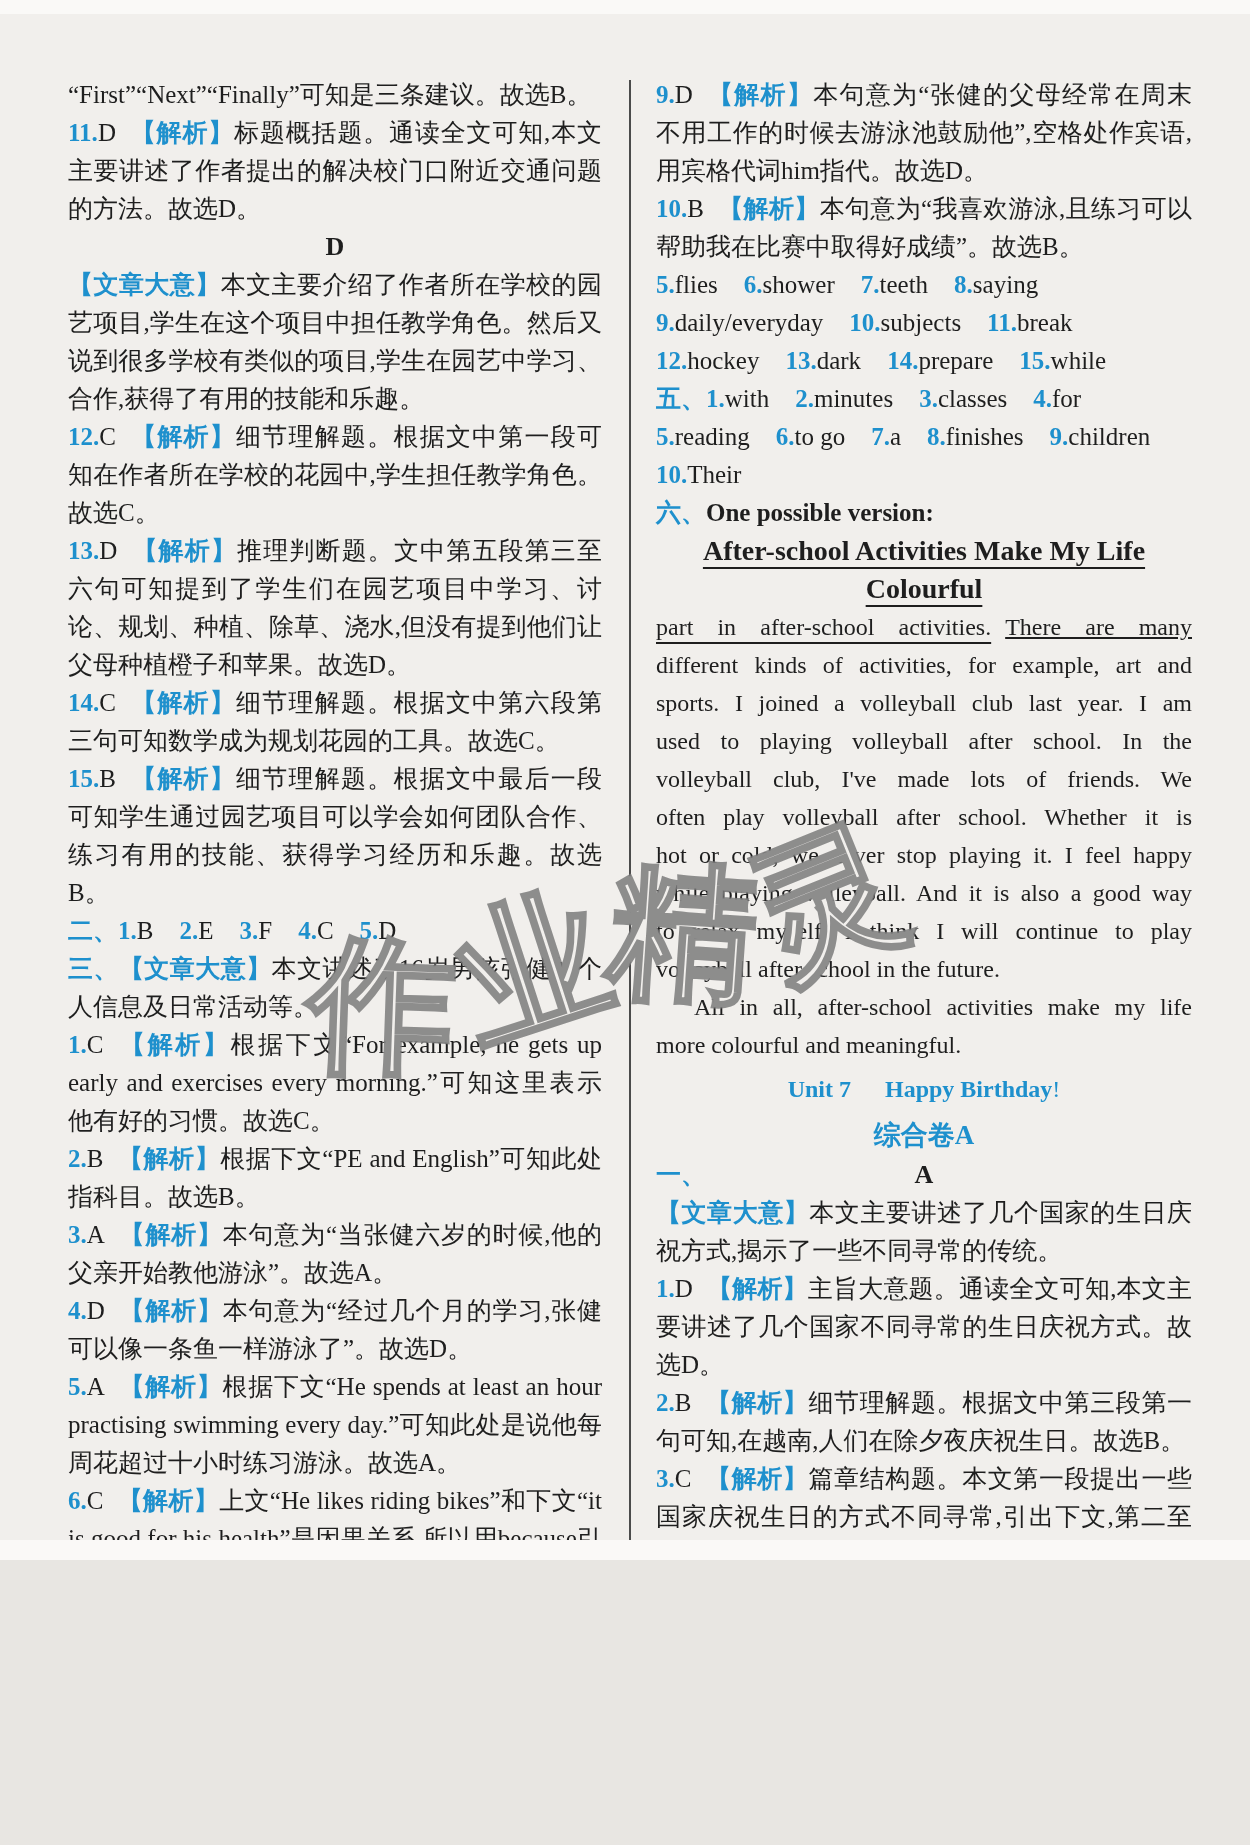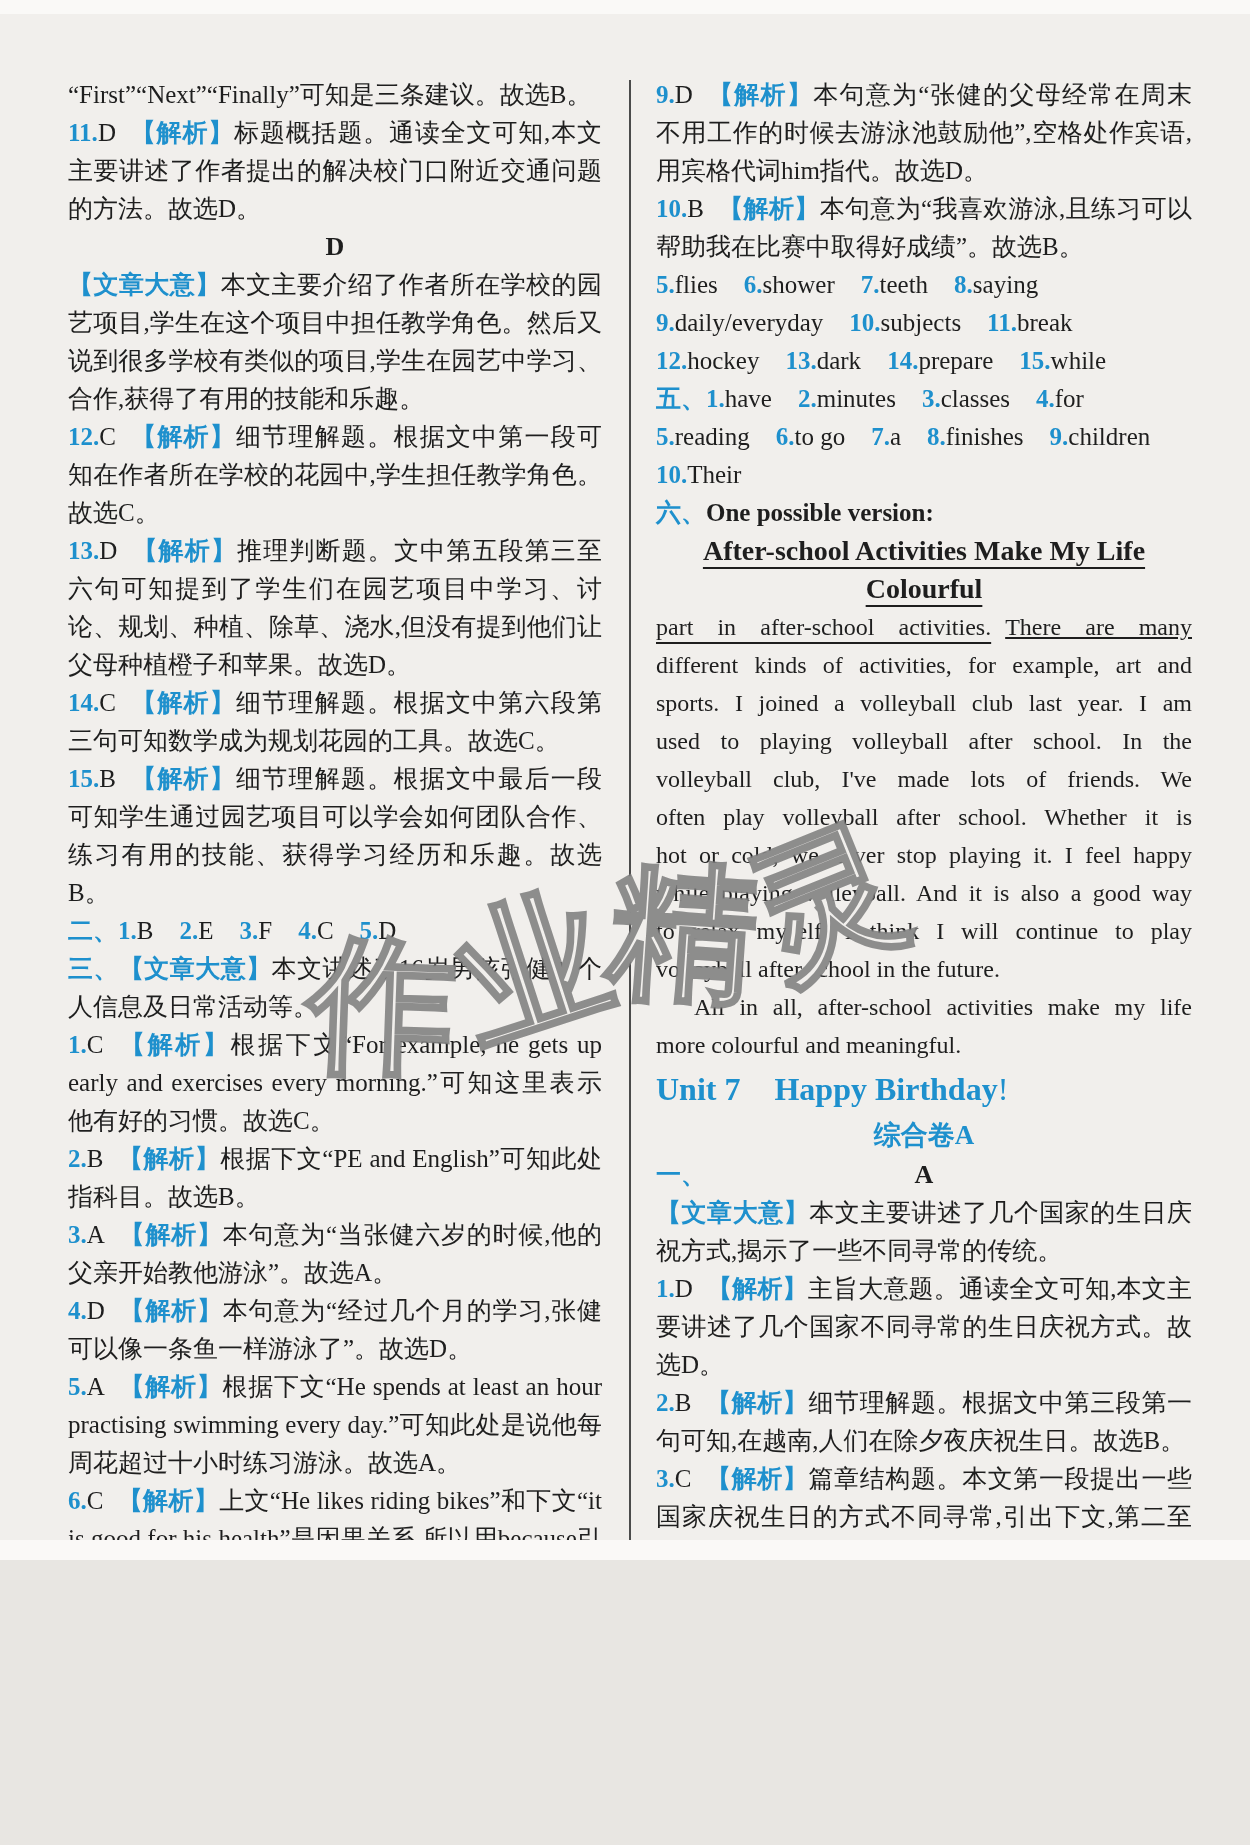--- a/index.html
+++ b/index.html
@@ -21,21 +21,21 @@
   .pair{margin-right:26px;}
   .pair:last-child{margin-right:0;}
   .vsix .lbl{font-weight:bold;}
   .etitle{text-align:center;font-weight:bold;font-size:28px;
           text-decoration:underline;text-underline-offset:7px;}
   .eline{font-size:24px;text-align:justify;text-align-last:justify;}
   .eline.endline{text-align-last:left;}
   .eline.ind{text-indent:38px;}
   .useg{text-decoration:underline;text-underline-offset:7px;}
   .after-u{margin-left:14px;text-decoration:underline;}
-  .unit-h{text-align:left;color:#1e90cd;font-weight:bold;font-size:32px;line-height:50px;}
+  .unit-h{text-align:center;color:#1e90cd;font-weight:bold;font-size:24px;line-height:50px;}
   .unit-h .gap{display:inline-block;width:34px;}
   .unit-h .excl{font-weight:normal;}
   .paper-h{text-align:center;color:#1e90cd;font-weight:bold;font-size:27px;line-height:42px;}
   .part-line{position:relative;}
   .part-line .letter{position:absolute;left:0;right:0;text-align:center;
                      font-weight:bold;font-size:26px;}
   .wm{position:absolute;font-family:"DejaVu Sans","Liberation Sans",sans-serif;font-weight:bold;
       font-size:148px;letter-spacing:4px;white-space:nowrap;z-index:5;
       color:#f1efec;-webkit-text-stroke:3px rgba(123,123,123,0.85);}
   .wm span{display:inline-block;}
@@ -98,21 +98,21 @@
 
     <p class="item"><span class="num">10.</span><span class="ans">B</span><span class="tag">【解析】</span><span>本句意为“我喜欢游泳,且练习可以帮助我在比赛中取得好成绩”。故选B。</span></p>
 
 
     <p class="ansrow"><span class="pair"><span class="bnum">5.</span><span>flies</span></span><span class="pair"><span class="bnum">6.</span><span>shower</span></span><span class="pair"><span class="bnum">7.</span><span>teeth</span></span><span class="pair"><span class="bnum">8.</span><span>saying</span></span></p>
 
     <p class="ansrow"><span class="pair"><span class="bnum">9.</span><span>daily/everyday</span></span><span class="pair"><span class="bnum">10.</span><span>subjects</span></span><span class="pair"><span class="bnum">11.</span><span>break</span></span></p>
 
     <p class="ansrow"><span class="pair"><span class="bnum">12.</span><span>hockey</span></span><span class="pair"><span class="bnum">13.</span><span>dark</span></span><span class="pair"><span class="bnum">14.</span><span>prepare</span></span><span class="pair"><span class="bnum">15.</span><span>while</span></span></p>
 
-    <p class="ansrow"><span class="prefix">五、</span><span class="pair"><span class="bnum">1.</span><span>have</span></span><span class="pair"><span class="bnum">2.</span><span>minutes</span></span><span class="pair"><span class="bnum">3.</span><span>classes</span></span><span class="pair"><span class="bnum">4.</span><span>for</span></span></p>
+    <p class="ansrow"><span class="prefix">五、</span><span class="pair"><span class="bnum">1.</span><span>with</span></span><span class="pair"><span class="bnum">2.</span><span>minutes</span></span><span class="pair"><span class="bnum">3.</span><span>classes</span></span><span class="pair"><span class="bnum">4.</span><span>for</span></span></p>
 
     <p class="ansrow"><span class="pair"><span class="bnum">5.</span><span>reading</span></span><span class="pair"><span class="bnum">6.</span><span>to go</span></span><span class="pair"><span class="bnum">7.</span><span>a</span></span><span class="pair"><span class="bnum">8.</span><span>finishes</span></span><span class="pair"><span class="bnum">9.</span><span>children</span></span></p>
 
     <p class="ansrow"><span class="pair"><span class="bnum">10.</span><span>Their</span></span></p>
 
     <p class="vsix"><span class="prefix">六、</span><span class="lbl">One possible version:</span></p>
 
     <p class="etitle">After-school Activities Make My Life Colourful</p>
     <div class="eline"><span class="useg">part in after-school activities.</span><span class="after-u">There are many</span></div>
     <div class="eline"><span>different kinds of activities, for example, art and</span></div>

